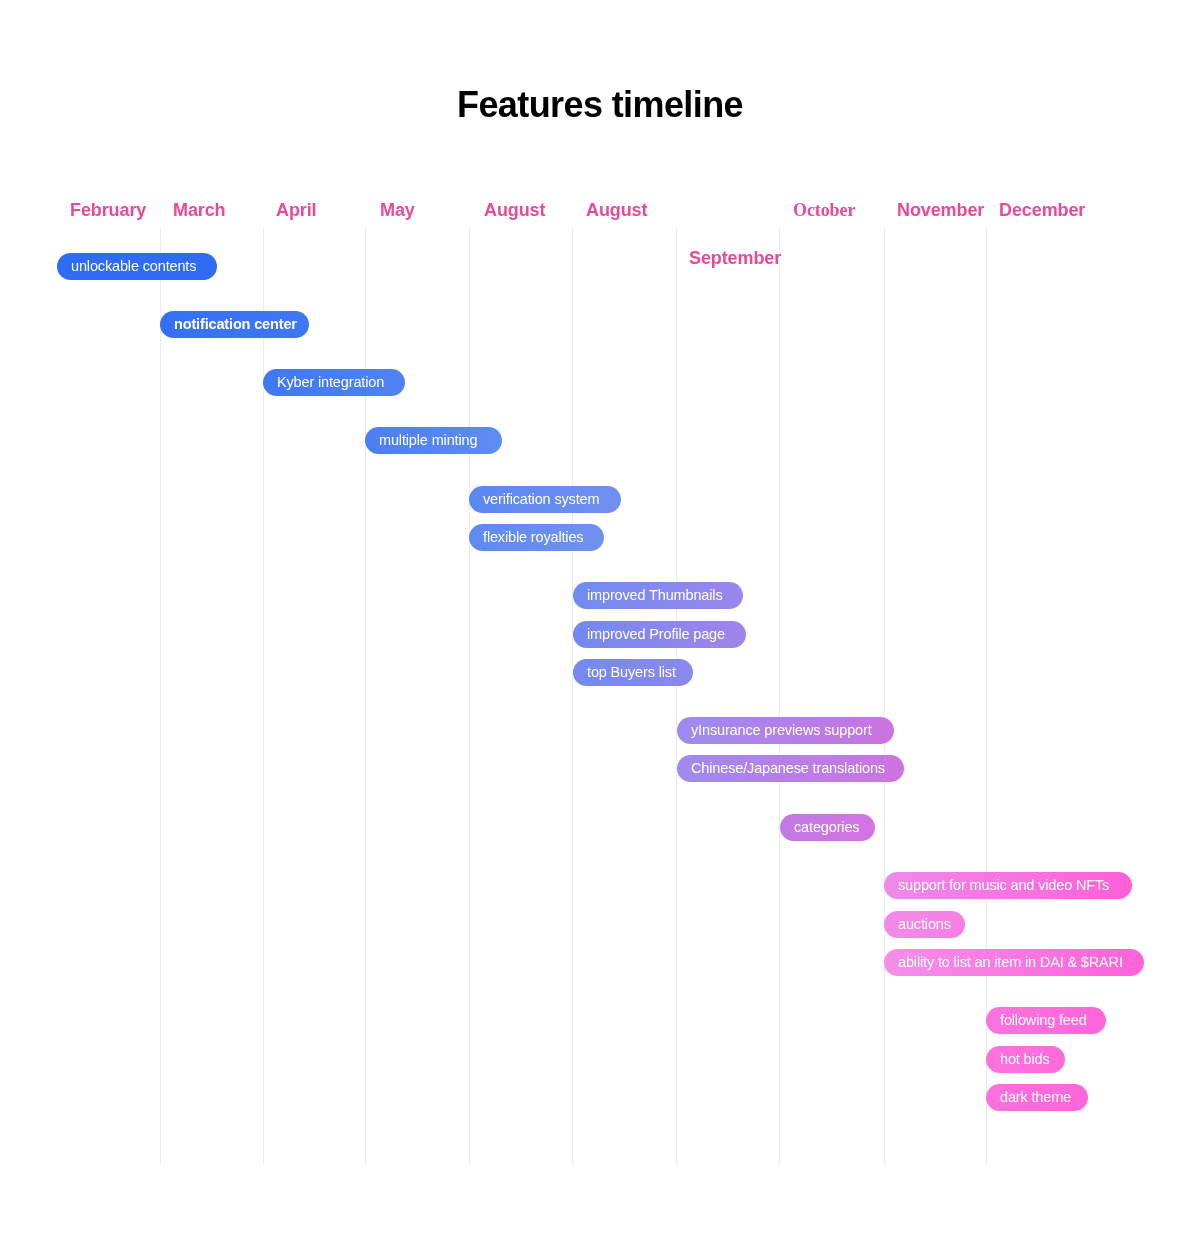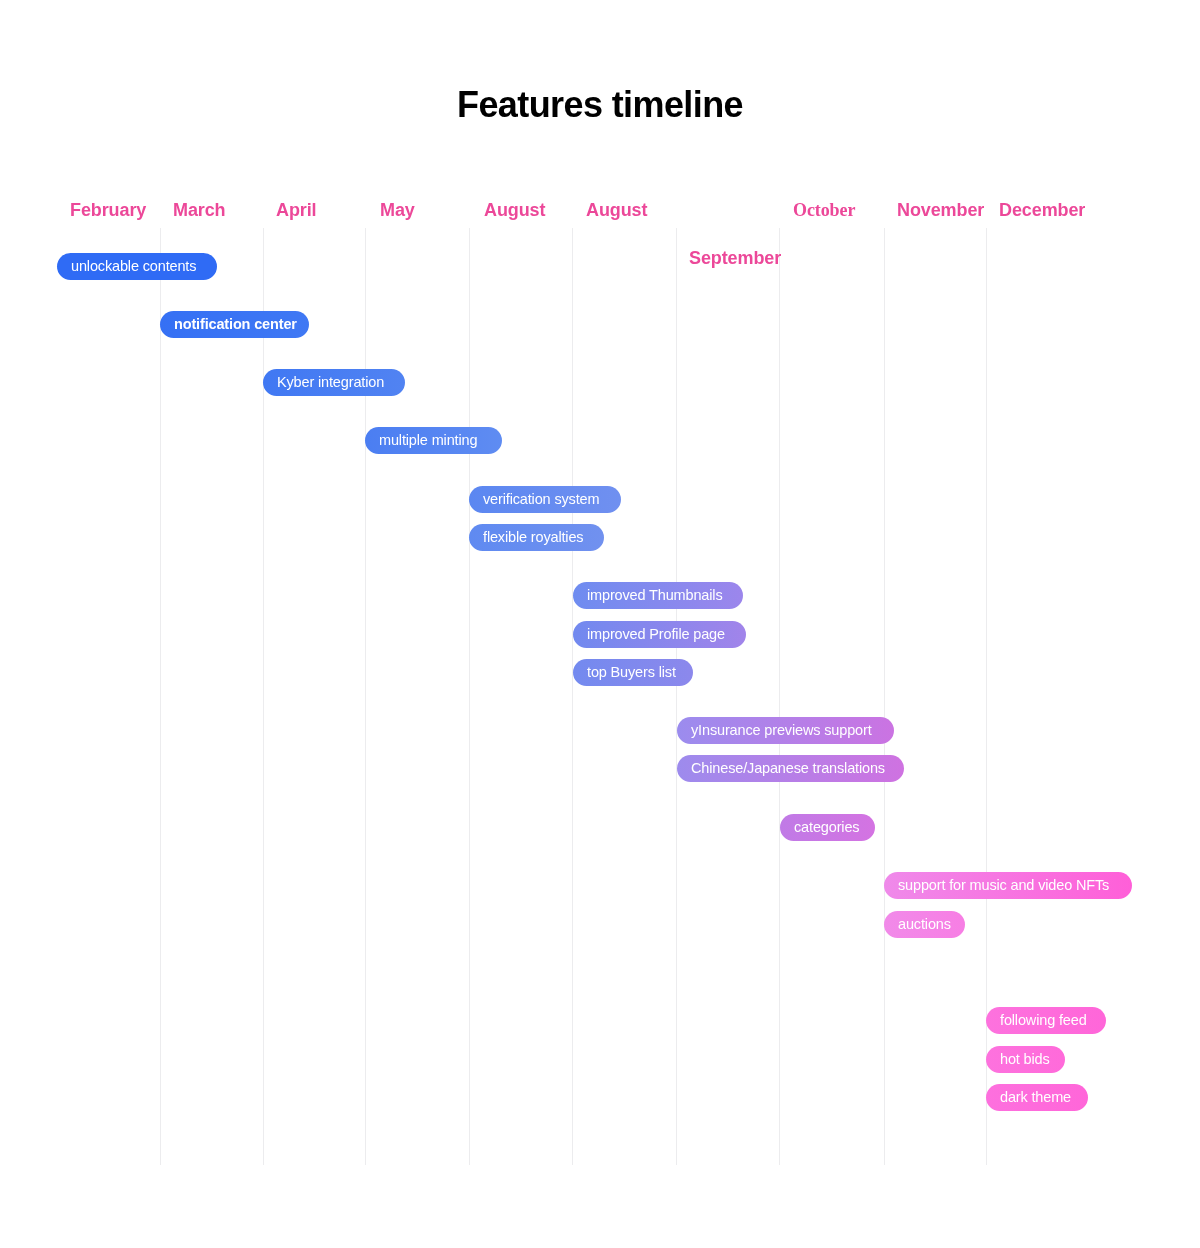--- a/index.html
+++ b/index.html
@@ -132,18 +132,19 @@
       <div class="feature-pill" style="left: 469px; top: 486px; width: 152px; background: linear-gradient(90deg, rgb(91, 135, 241) 0%, rgb(112, 144, 240) 100%);">verification system</div>
       <div class="feature-pill" style="left: 469px; top: 524px; width: 135px; background: linear-gradient(90deg, rgb(95, 138, 241) 0%, rgb(113, 145, 239) 100%);">flexible royalties</div>
       <div class="feature-pill" style="left: 573px; top: 582px; width: 170px; background: linear-gradient(90deg, rgb(110, 140, 240) 0%, rgb(156, 134, 236) 100%);">improved Thumbnails</div>
       <div class="feature-pill" style="left: 573px; top: 621px; width: 173px; background: linear-gradient(90deg, rgb(113, 137, 239) 0%, rgb(161, 132, 234) 100%);">improved Profile page</div>
       <div class="feature-pill" style="left: 573px; top: 659px; width: 120px; background: linear-gradient(90deg, rgb(115, 138, 239) 0%, rgb(140, 136, 236) 100%);">top Buyers list</div>
       <div class="feature-pill" style="left: 677px; top: 717px; width: 217px; background: linear-gradient(90deg, rgb(155, 140, 238) 0%, rgb(203, 115, 226) 100%);">yInsurance previews support</div>
       <div class="feature-pill" style="left: 677px; top: 755px; width: 227px; background: linear-gradient(90deg, rgb(157, 139, 237) 0%, rgb(207, 114, 225) 100%);">Chinese/Japanese translations</div>
       <div class="feature-pill" style="left: 780px; top: 814px; width: 95px; background: linear-gradient(90deg, rgb(192, 122, 230) 0%, rgb(212, 115, 226) 100%);">categories</div>
       <div class="feature-pill" style="left: 884px; top: 872px; width: 248px; background: linear-gradient(90deg, rgb(239, 138, 234) 0%, rgb(255, 95, 216) 100%);">support for music and video NFTs</div>
       <div class="feature-pill" style="left: 884px; top: 911px; width: 81px; background: linear-gradient(90deg, rgb(241, 138, 233) 0%, rgb(247, 126, 228) 100%);">auctions</div>
+      <div class="feature-pill" style="left: 884px; top: 949px; width: 260px; background: linear-gradient(90deg, rgb(243, 144, 233) 0%, rgb(255, 98, 216) 100%);">ability to list an item in DAI &amp; $RARI</div>
       <div class="feature-pill" style="left: 986px; top: 1007px; width: 120px; background: linear-gradient(90deg, rgb(253, 114, 222) 0%, rgb(255, 102, 217) 100%);">following feed</div>
       <div class="feature-pill" style="left: 986px; top: 1046px; width: 79px; background: linear-gradient(90deg, rgb(253, 114, 222) 0%, rgb(255, 106, 218) 100%);">hot bids</div>
       <div class="feature-pill" style="left: 986px; top: 1084px; width: 102px; background: linear-gradient(90deg, rgb(253, 112, 222) 0%, rgb(255, 102, 217) 100%);">dark theme</div>
     </div>
 
 </div>
 
 </body></html>

